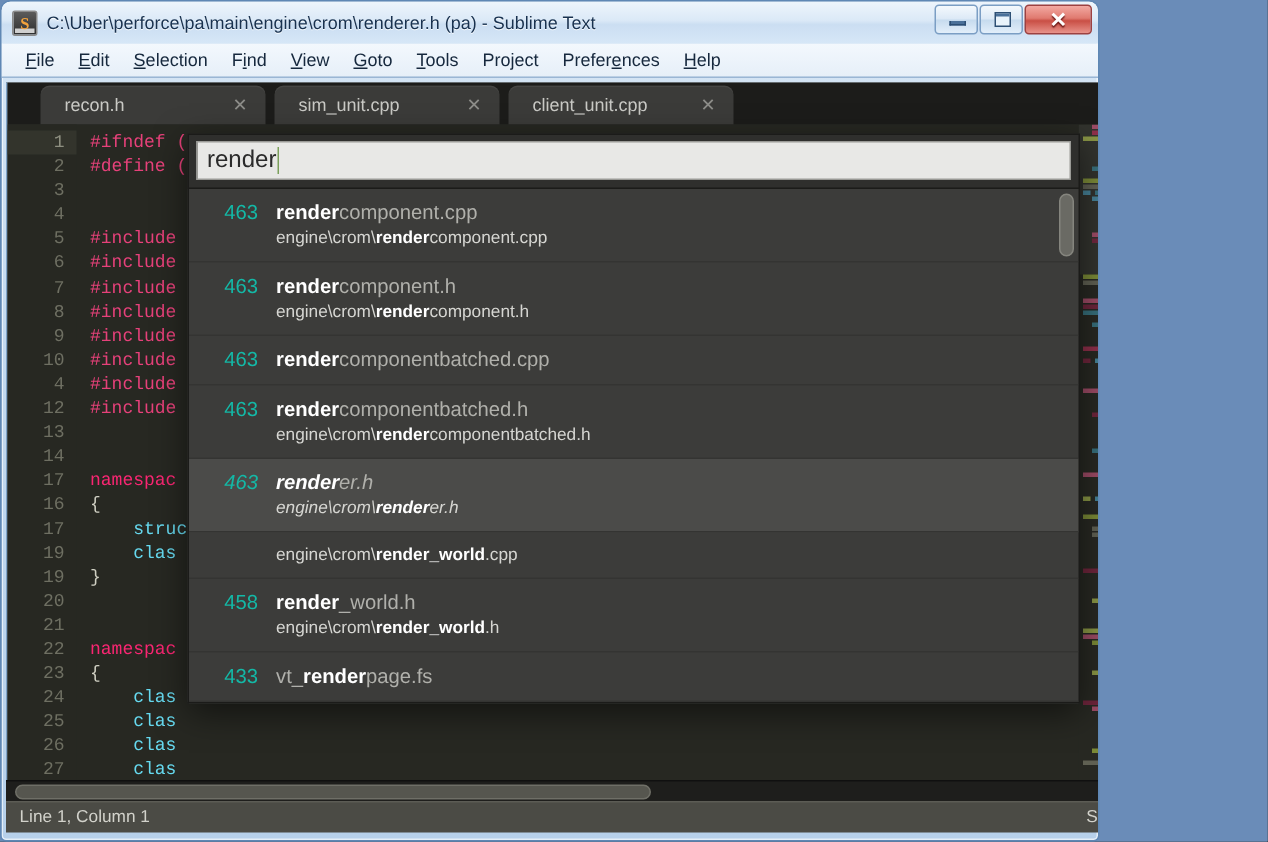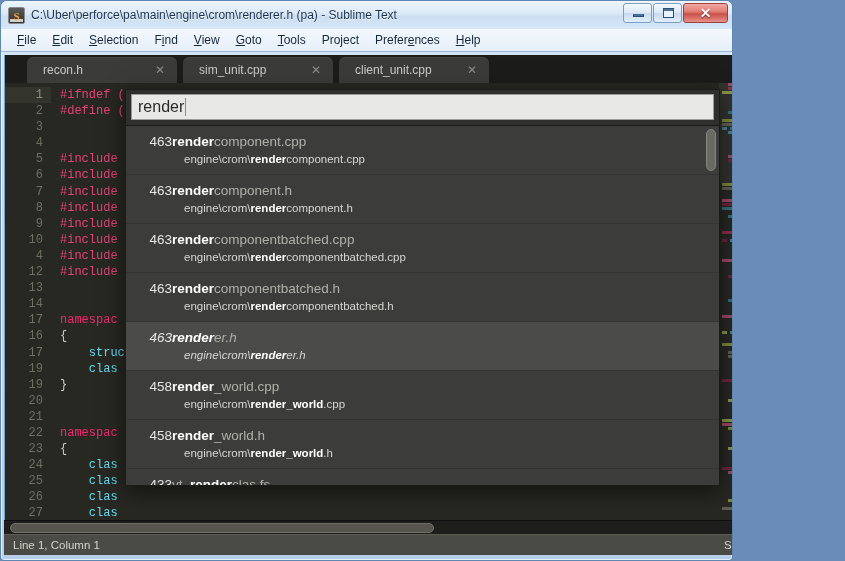--- a/index.html
+++ b/index.html
@@ -238,22 +238,22 @@
   .result-row.selected { background: #4b4b49; font-style: italic; }
   .result-line1 {
     font-size: 13.5px; line-height: 18px; white-space: nowrap;
   }
   .result-line2 {
     font-size: 11.5px; line-height: 16px; margin-left: 44px;
     color: #d6d6d2; white-space: nowrap;
   }
   .score {
     display: inline-block; width: 32px;
-    color: #e5e5e5; font-size: 13.5px;
-    margin-right: 0; text-align: right;
+    color: #14b8a6; font-size: 13.5px;
+    margin-right: 12px; text-align: right;
   }
   .match { color: #ffffff; font-weight: bold; }
   .rest  { color: #b0b0ab; }
   .m2    { color: #ffffff; font-weight: bold; }
   #results-scroll {
     position: absolute; right: 3px; top: 3px;
     width: 10px; height: 352px;
   }
   #results-scroll .thumb {
     position: absolute; top: 0; left: 0;
@@ -794,40 +794,38 @@
       <div class="result-row">
           <div class="result-line1"><span class="score">463</span><span class="match">render</span><span class="rest">component.cpp</span></div>
           <div class="result-line2"><span>engine\crom\</span><span class="m2">render</span><span>component.cpp</span></div>
         </div>
         <div class="result-row">
           <div class="result-line1"><span class="score">463</span><span class="match">render</span><span class="rest">component.h</span></div>
           <div class="result-line2"><span>engine\crom\</span><span class="m2">render</span><span>component.h</span></div>
         </div>
         <div class="result-row">
           <div class="result-line1"><span class="score">463</span><span class="match">render</span><span class="rest">componentbatched.cpp</span></div>
-          <div class="result-line2"><span>engine\crom\</span><span class="m2">render</span><span>componentbatched.cpp</span></div>
         </div>
         <div class="result-row">
           <div class="result-line1"><span class="score">463</span><span class="match">render</span><span class="rest">componentbatched.h</span></div>
           <div class="result-line2"><span>engine\crom\</span><span class="m2">render</span><span>componentbatched.h</span></div>
         </div>
         <div class="result-row selected">
           <div class="result-line1"><span class="score">463</span><span class="match">render</span><span class="rest">er.h</span></div>
           <div class="result-line2"><span>engine\crom\</span><span class="m2">render</span><span>er.h</span></div>
         </div>
         <div class="result-row">
-          <div class="result-line1"><span class="score">458</span><span class="match">render</span><span class="rest">_world.cpp</span></div>
           <div class="result-line2"><span>engine\crom\</span><span class="m2">render_world</span><span>.cpp</span></div>
         </div>
         <div class="result-row">
           <div class="result-line1"><span class="score">458</span><span class="match">render</span><span class="rest">_world.h</span></div>
           <div class="result-line2"><span>engine\crom\</span><span class="m2">render_world</span><span>.h</span></div>
         </div>
         <div class="result-row">
-          <div class="result-line1"><span class="score">433</span><span class="rest">vt_</span><span class="match">render</span><span class="rest">clas.fs</span></div>
+          <div class="result-line1"><span class="score">433</span><span class="rest">vt_</span><span class="match">render</span><span class="rest">page.fs</span></div>
         </div>
         <div id="results-scroll">
         <div class="thumb"></div>
       </div>
     </div>
   </div>
 
 </div>
 
 </body></html>

